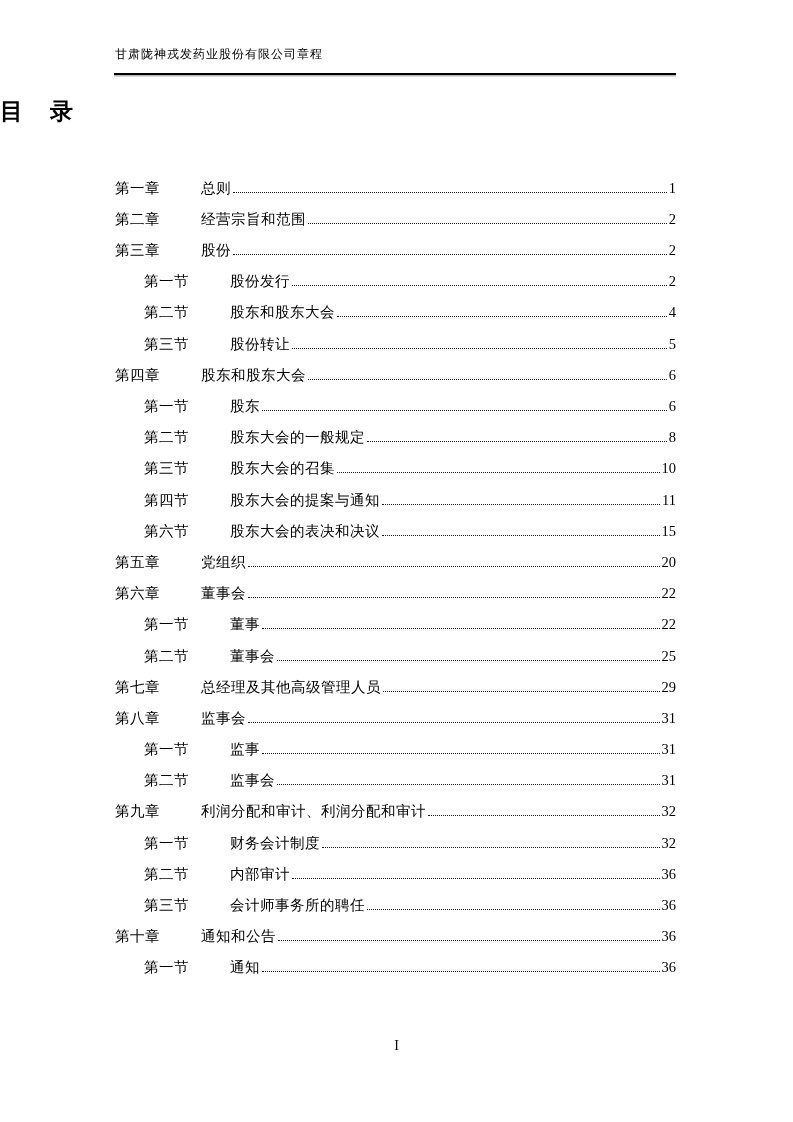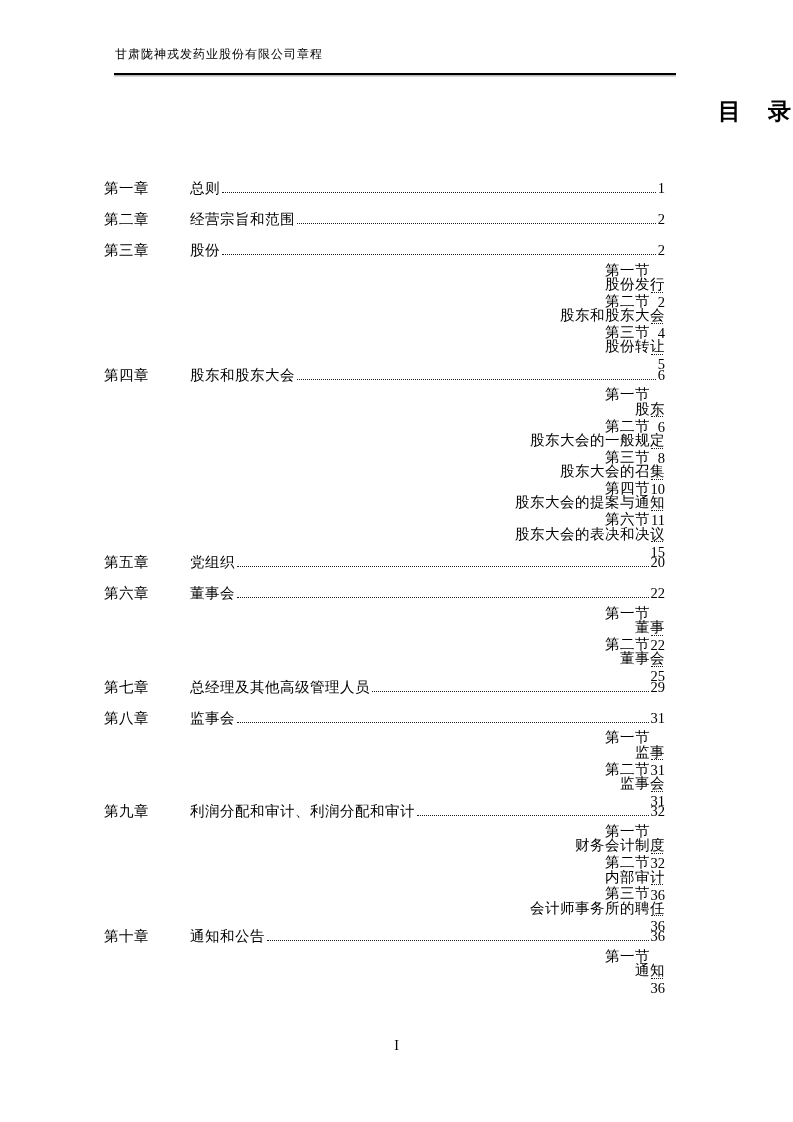--- a/index.html
+++ b/index.html
@@ -38,45 +38,44 @@
     border-top: 2.2px solid #000000;
     box-shadow: 0 1.5px 0 #b8b8b8;
   }
   
   .toc-title {
     position: absolute;
     top: 96px;
     left: 0;
     width: 793px;
     margin: 0;
-    text-align: right;
+    text-align: left;
     font-size: 23px;
     font-weight: bold;
     letter-spacing: 2px;
   }
   
   .toc {
     position: absolute;
     top: 169px;
-    left: 104px;
+    left: 115px;
     width: 561px;
   }
   .toc-row {
     display: flex;
     align-items: flex-end;
     height: 31.2px;
     box-sizing: border-box;
     padding-bottom: 5px;
     font-size: 14.5px;
     line-height: 1;
     white-space: nowrap;
   }
   .toc-row.level-2 {
     padding-left: 29px;
-    flex-direction: column;
   }
   .toc-num {
     margin-right: 15px;
     letter-spacing: 0.5px;
   }
   .toc-label {
     letter-spacing: 0.5px;
     margin-left: 26px;
   }
   .toc-leader {

